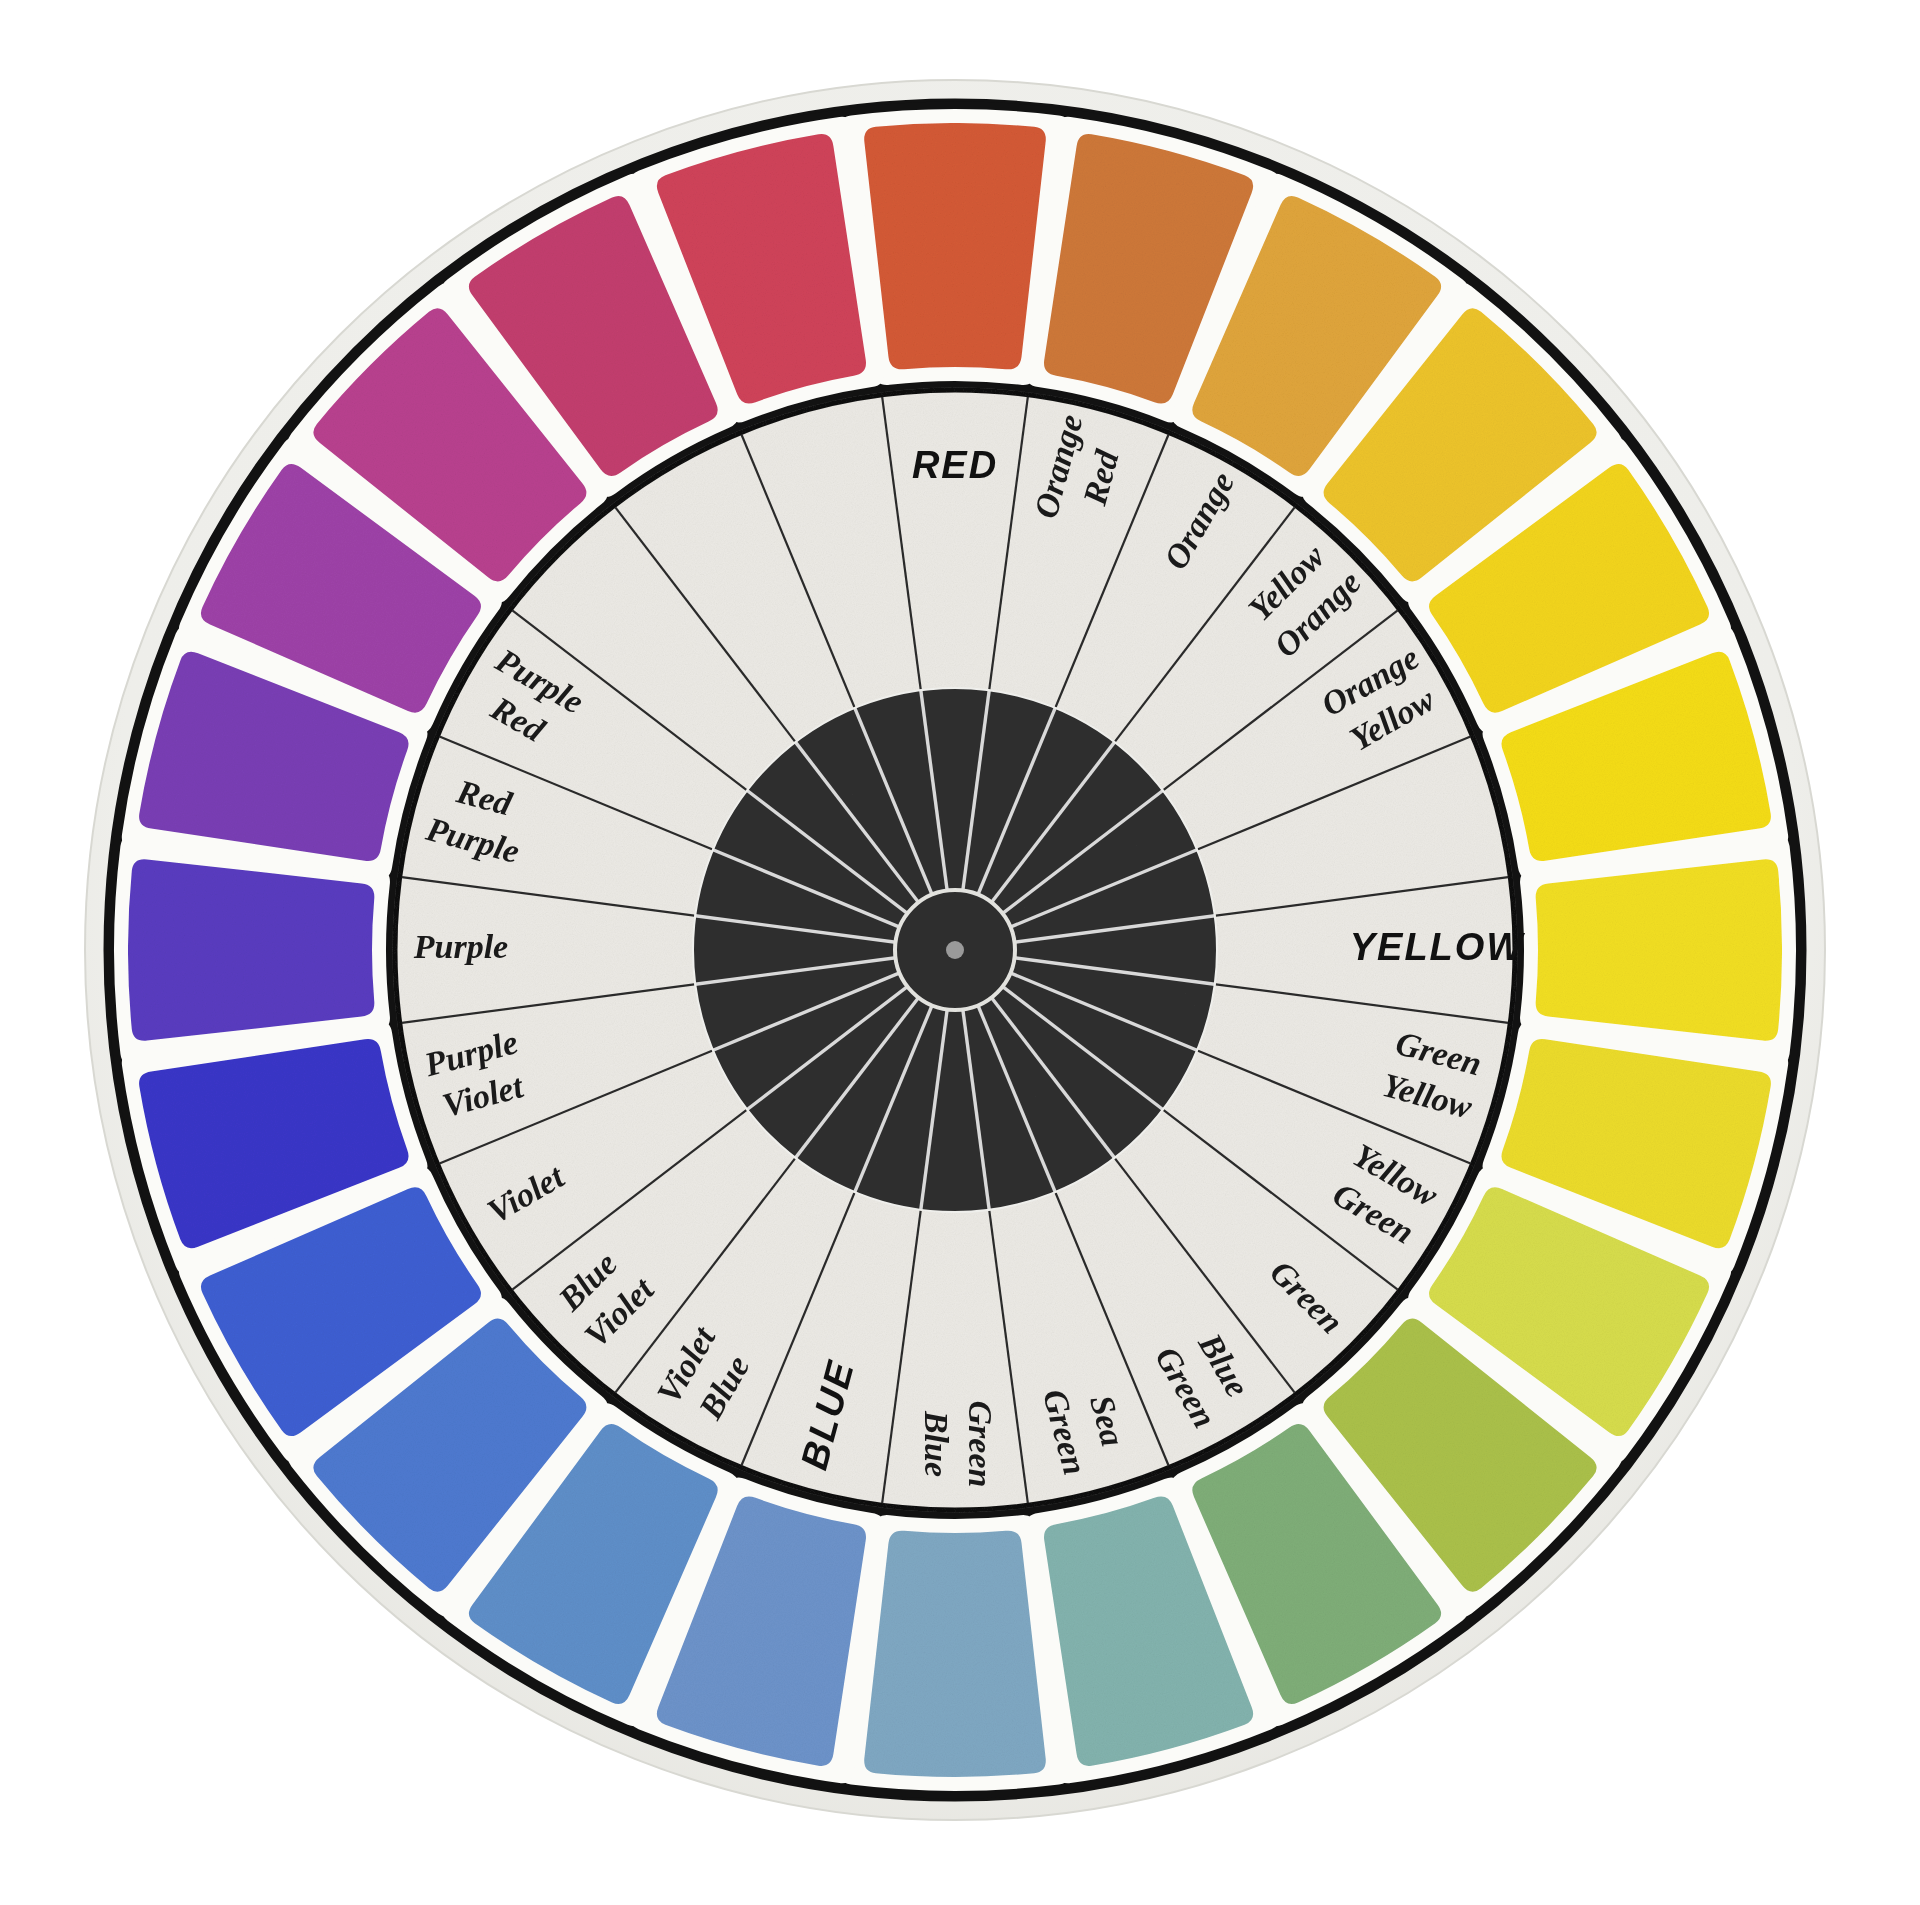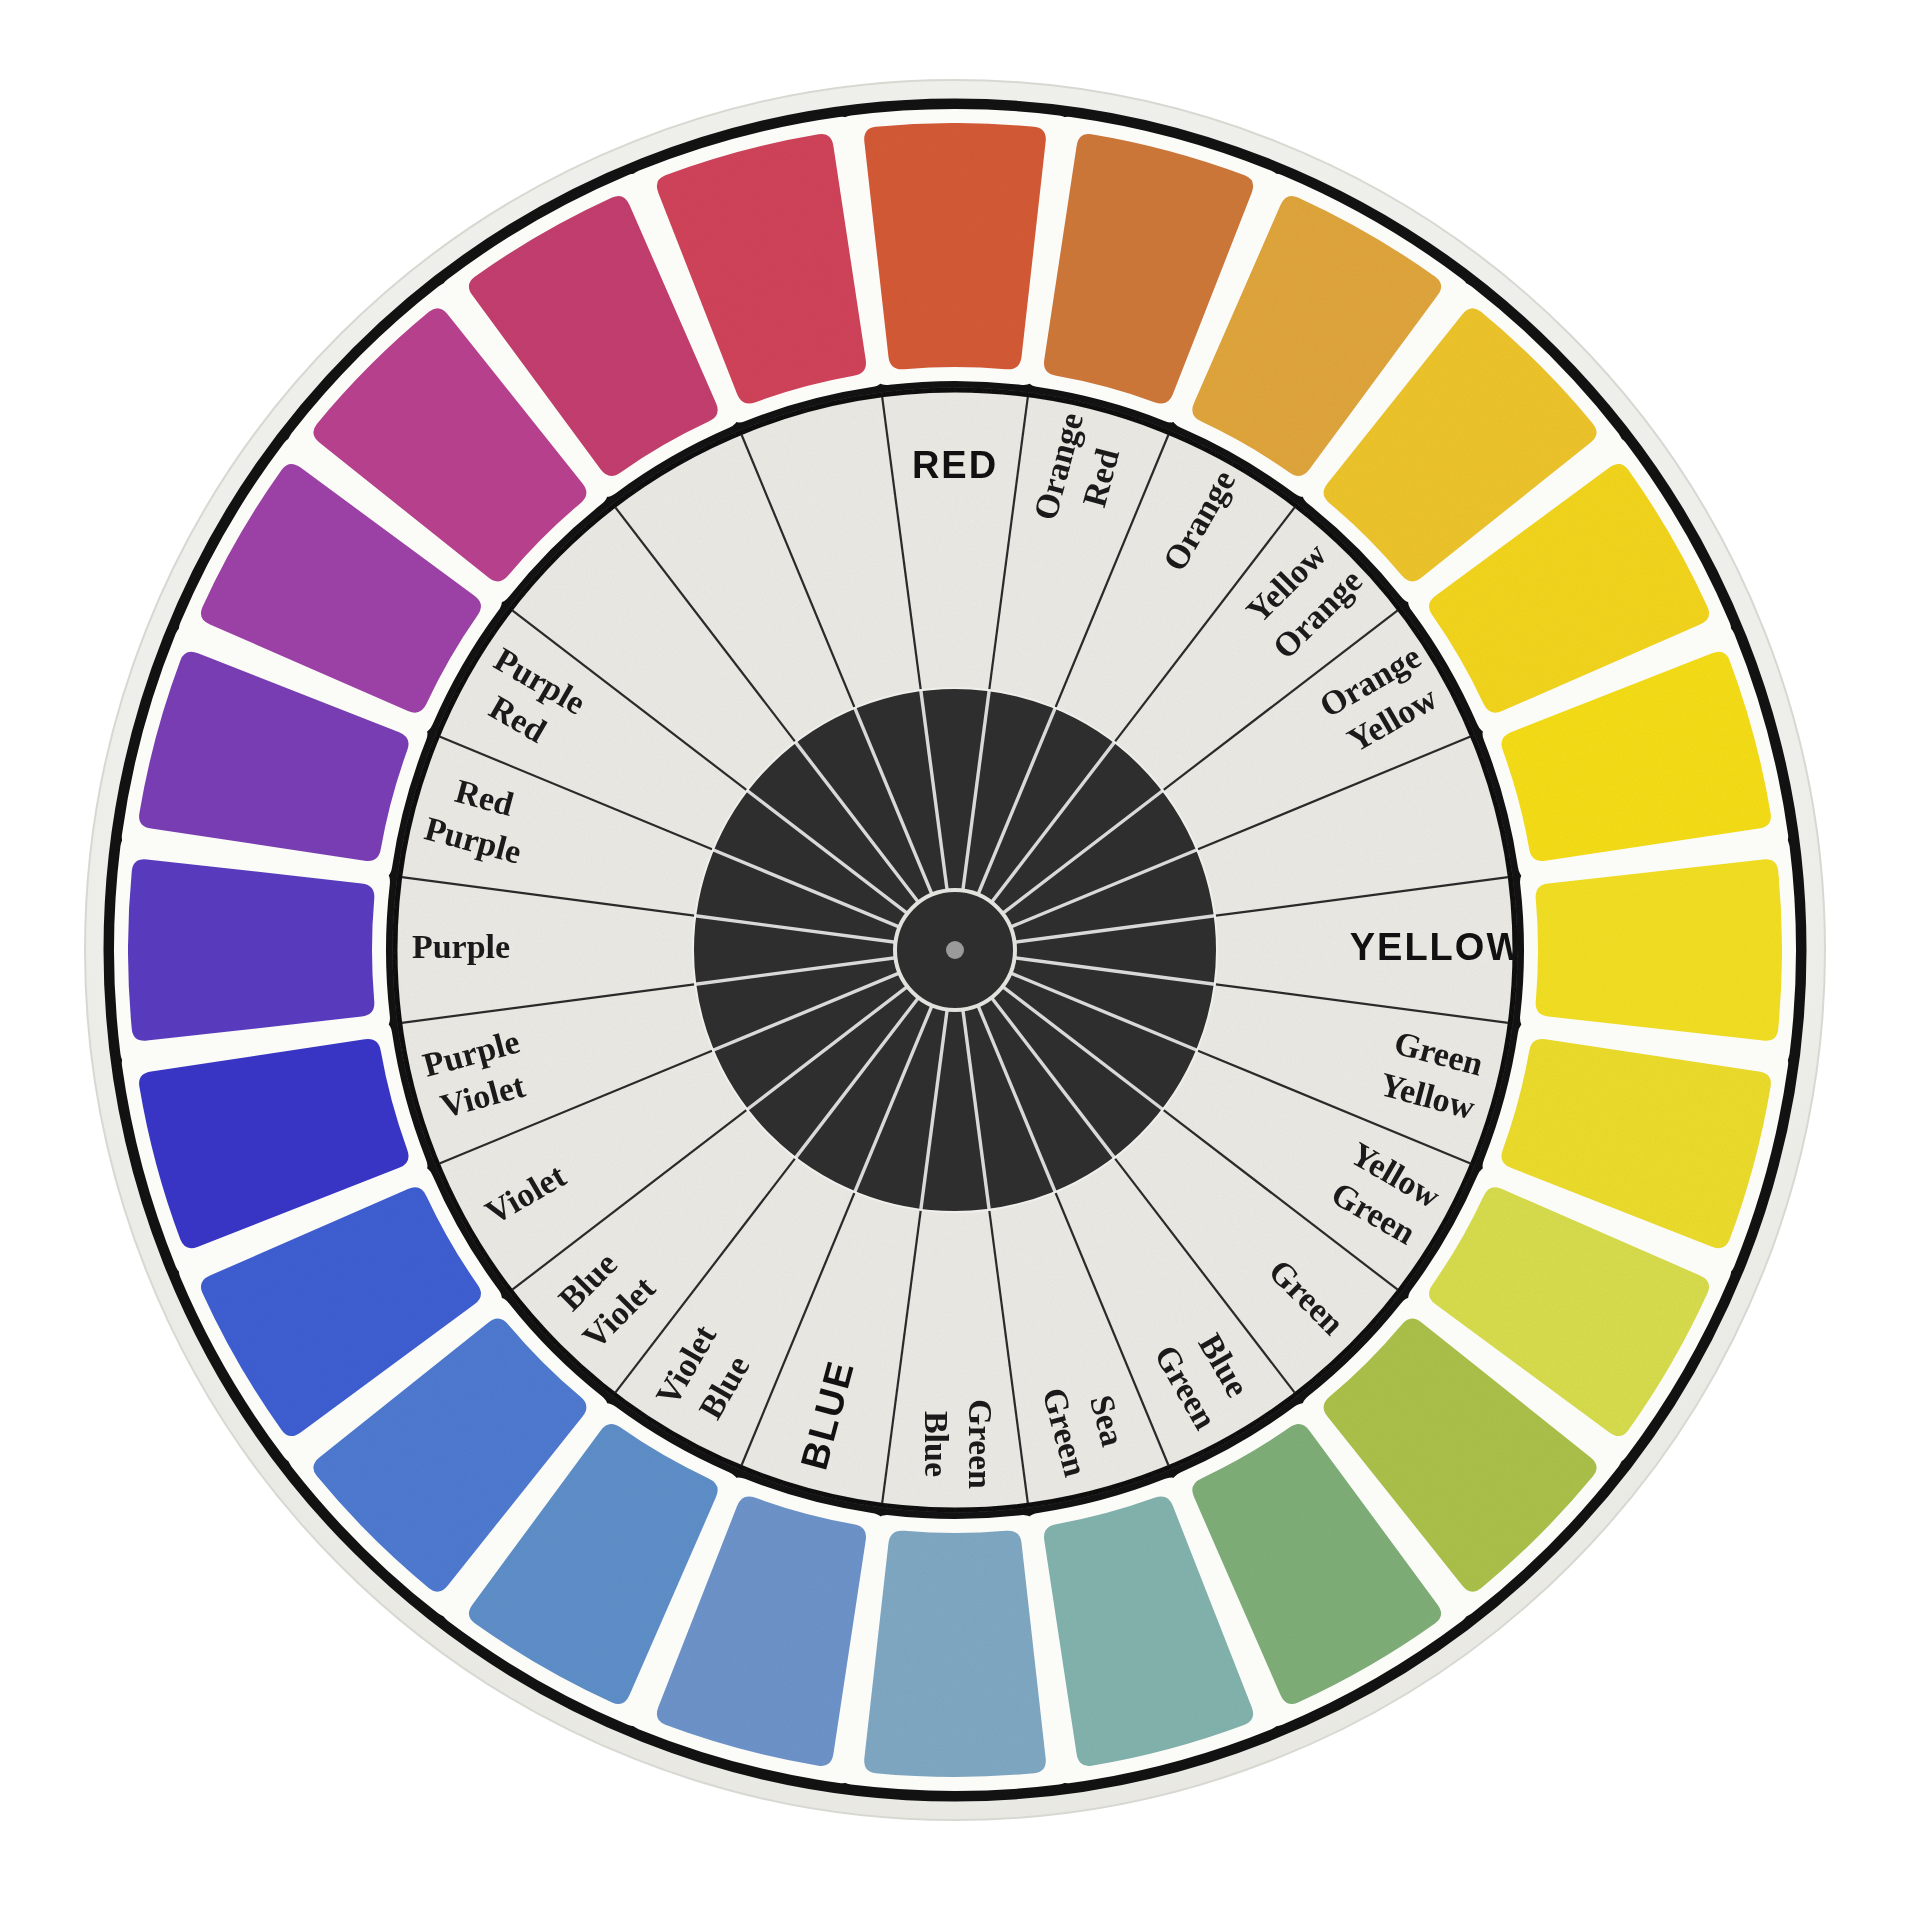--- a/index.html
+++ b/index.html
@@ -1,19 +1,19 @@
 <!DOCTYPE html>
 <html><head>
 <meta charset="utf-8">
 <style>
   html,body{margin:0;padding:0;background:#ffffff;}
   body{width:1920px;height:1905px;overflow:hidden;
        font-family:"Liberation Serif",serif;}
   #stage{position:relative;width:1920px;height:1905px;background:#ffffff;}
-  #wheel-wrap{position:absolute;left:0;top:0;width:1920px;height:1905px;}
+  #wheel-wrap{position:absolute;left:0;top:0;width:1920px;height:1905px;font-style:italic;}
   svg{display:block;width:1920px;height:1905px;}
   .seg-label{font-family:"Liberation Serif",serif;font-weight:700;fill:#1a1a1a;}
   .primary-label{font-family:"Liberation Sans",sans-serif;font-weight:700;fill:#111111;letter-spacing:2px;}
 </style>
 </head>
 <body>
 
 <div id="stage">
   <div id="wheel-wrap">
     <svg id="wheel-svg" viewBox="0 0 1920 1905" xmlns="http://www.w3.org/2000/svg">

